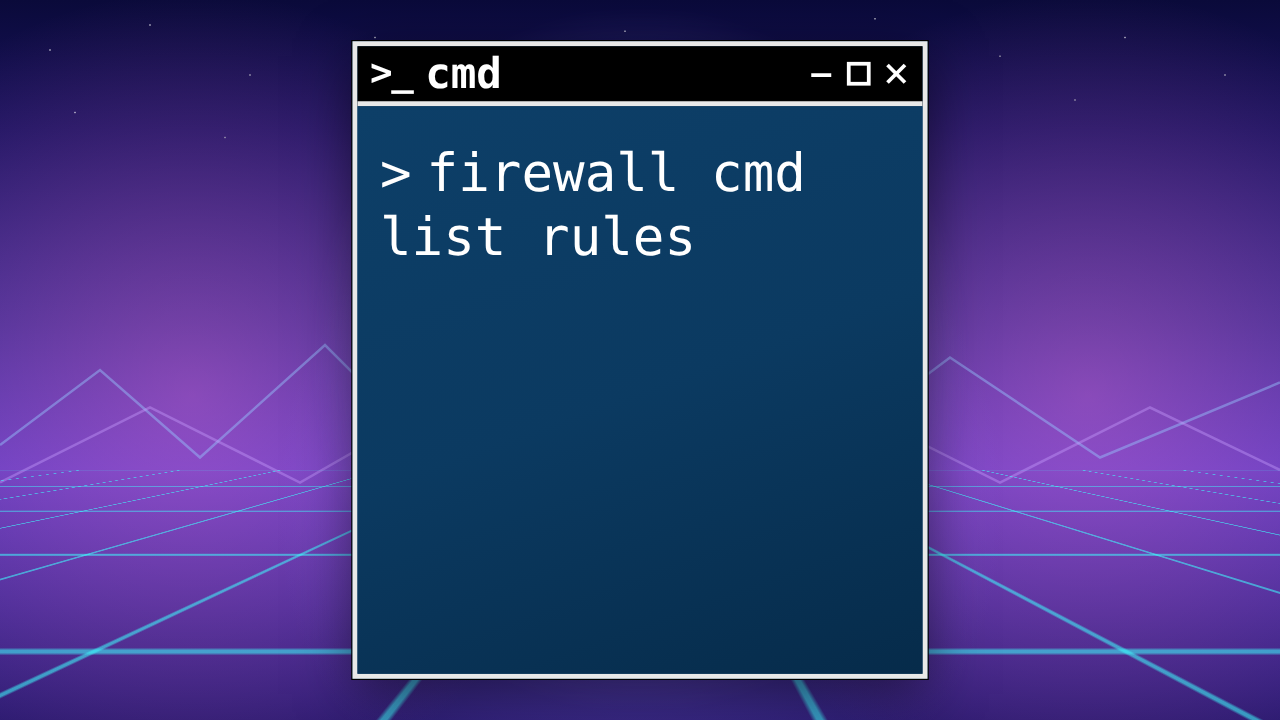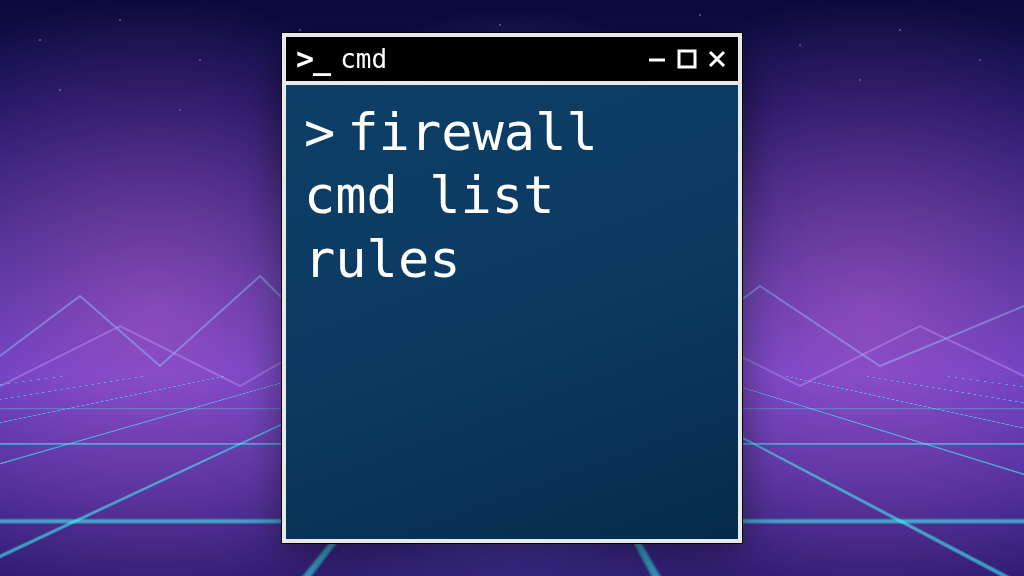--- a/index.html
+++ b/index.html
@@ -88,35 +88,35 @@
   }
   .prompt-icon {
     font-weight: 700;
     font-size: 30px;
     letter-spacing: -1px;
     line-height: 1;
     margin-right: 10px;
     color: #fff;
   }
   .titlebar-title {
-    font-size: 26px;
-    font-weight: 400;
+    font-size: 34px;
+    font-weight: 700;
     flex: 1;
   }
   .win-controls { display: flex; align-items: center; gap: 8px; }
   .ctrl { width: 22px; height: 22px; display: flex; align-items: center; justify-content: center; }
   .ctrl svg { display: block; }
 
   .term-body {
     position: absolute; left: 0; right: 0; top: 48px; bottom: 0;
     background: linear-gradient(160deg, #0d3f68 0%, #0b3a61 50%, #062b4a 100%);
     color: #fff;
-    font-size: 52px;
+    font-size: 42px;
     line-height: 1.22;
-    padding: 16px 18px;
+    padding: 28px 18px;
     white-space: pre-wrap;
     word-break: break-word;
   }
   .term-prompt { margin-right: 12px; }
 </style>
 </head>
 <body>
 
 <div class="bg"></div>
 <div class="stars"></div>

